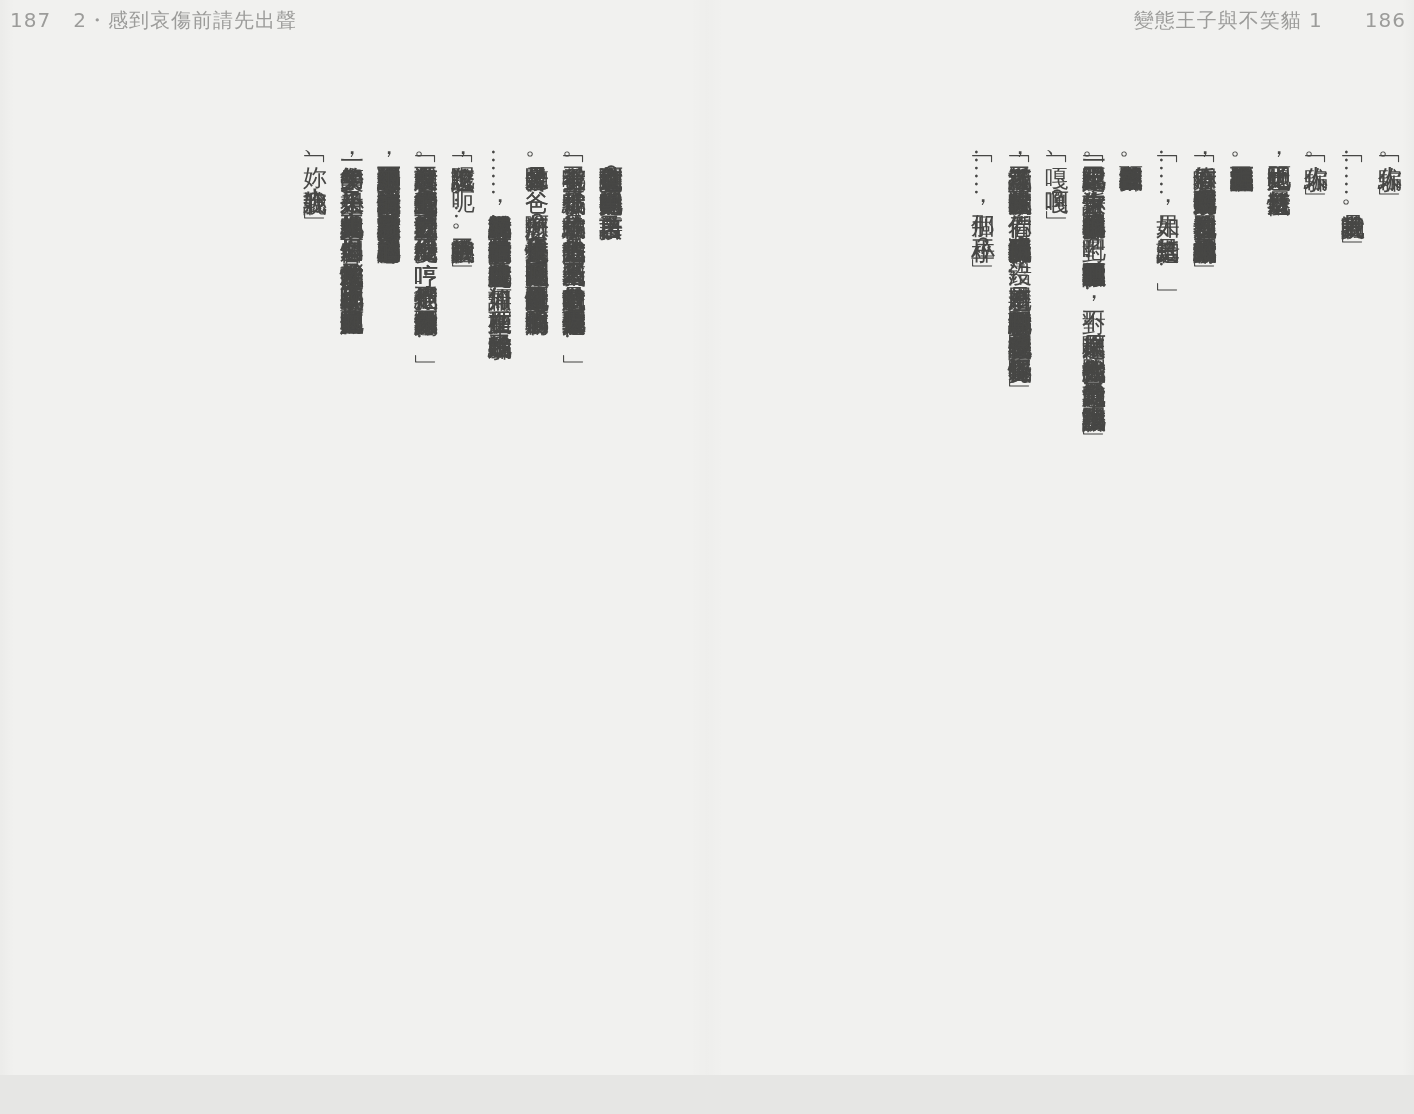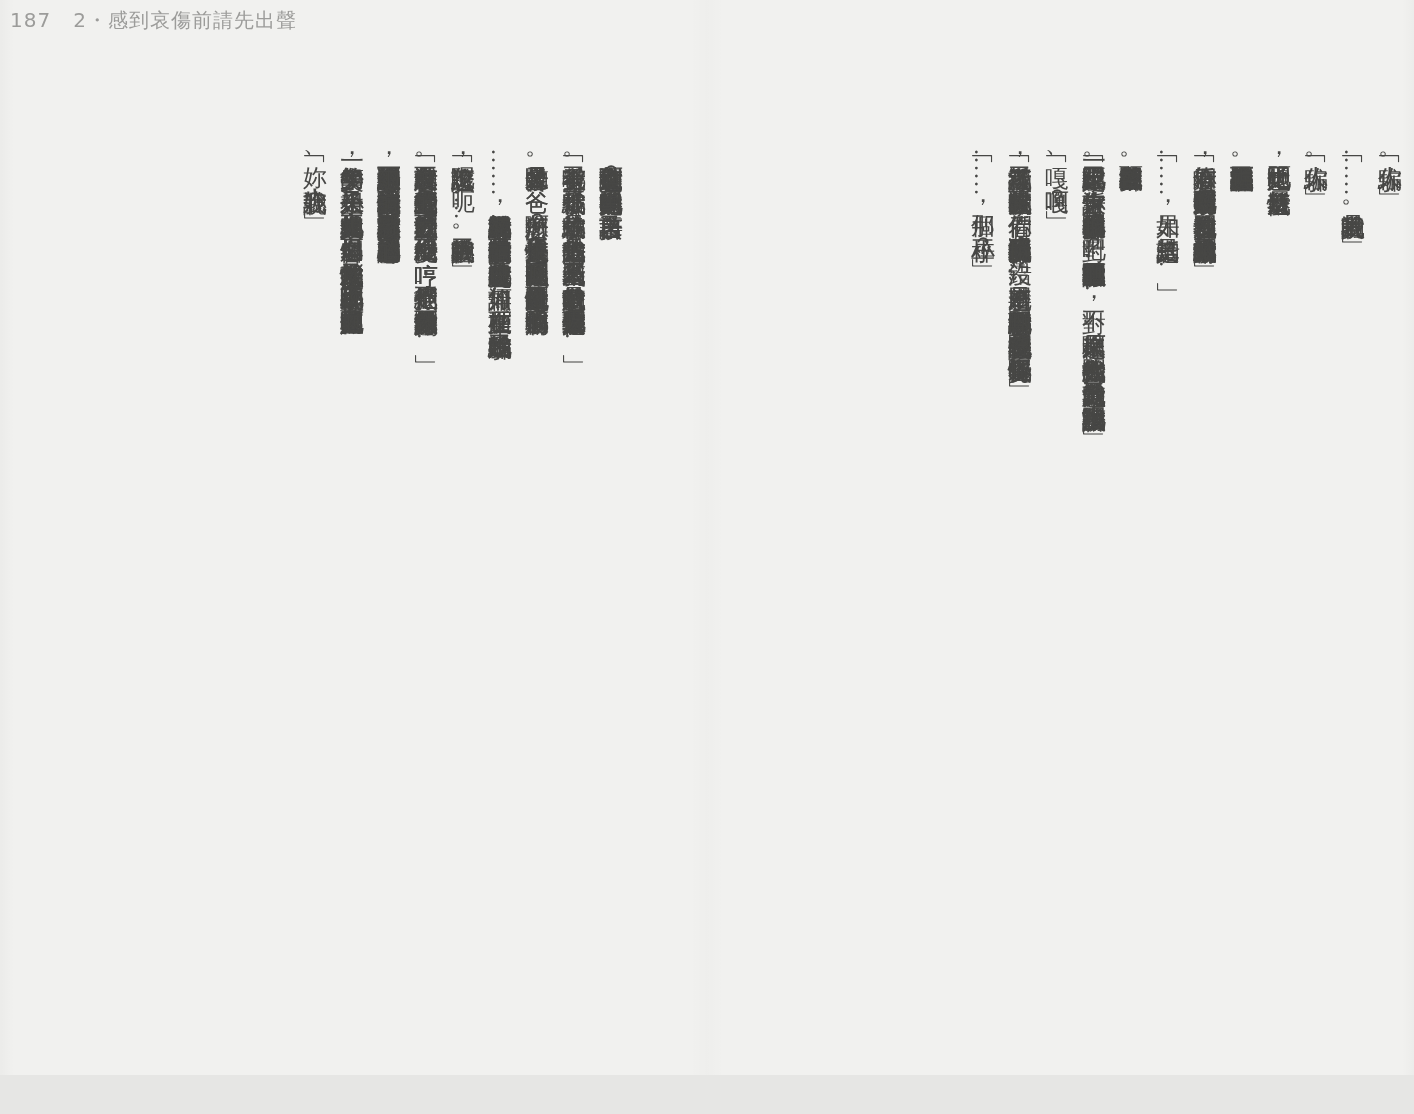--- a/index.html
+++ b/index.html
@@ -60,20 +60,24 @@
 </head>
 <body>
 
 <div class="spread">
 
   <div class="running-head left">
     <span>187</span>
     <span>2・感到哀傷前請先出聲</span>
   </div>
 
+  <div class="running-head right">
+    <span>變態王子與不笑貓 1</span>
+    <span>186</span>
+  </div>
 
   <div class="page-text right-block">
       <p>「你騙人。」</p>
       <p>「……我是說真的啦。」</p>
       <p>「你騙人。」</p>
       <p>她也太頑固了吧，居然這麼懷疑我。</p>
       <p>我把可視為證據的數學講義從門縫底下塞了進去。</p>
       <p>「妳看看這個嘛，上面還有大鬍子不倒翁的簽名對吧？因為我也被迫參加補習，大鬍子不倒翁才叫我把講義送來給妳的嘛。」</p>
       <p>「……如果，這是真的話……」</p>
       <p>我聽見門板那頭有很細微的抽搭聲。</p>

